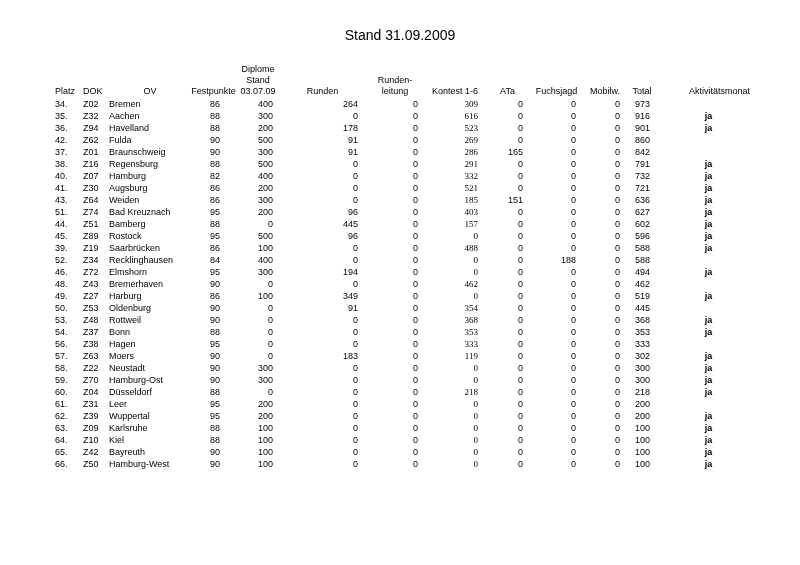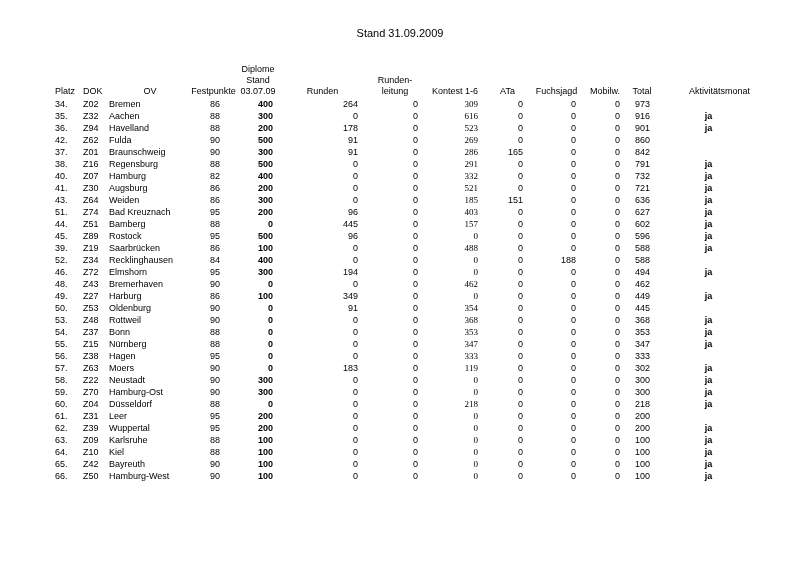--- a/index.html
+++ b/index.html
@@ -16,21 +16,21 @@
     font-size: 9px;
     color: #000000;
     -webkit-font-smoothing: antialiased;
   }
   .doc-title {
     position: absolute;
     top: 27px;
     left: 0;
     width: 800px;
     text-align: center;
-    font-size: 11px;
+    font-size: 14px;
   }
   table.ranking {
     position: absolute;
     top: 64px;
     left: 55px;
     border-collapse: collapse;
     table-layout: fixed;
     font-size: 9px;
   }
   th {
@@ -47,21 +47,21 @@
     line-height: 12px;
     white-space: nowrap;
     overflow: hidden;
   }
   
   th:nth-child(1), th:nth-child(2) { text-align: left; }
   th:nth-child(13) { padding-left: 22px; }
   td:nth-child(1), td:nth-child(2), td:nth-child(3) { text-align: left; }
   td:nth-child(n+4) { text-align: right; }
   td:nth-child(4)  { padding-right: 16px; }
-  td:nth-child(5)  { padding-right: 7px; font-weight: bold; }
+  td:nth-child(5)  { padding-right: 7px; }
   td:nth-child(6)  { padding-right: 7px; text-align: right; }
   td:nth-child(7)  { padding-right: 7px; }
   td:nth-child(8)  { padding-right: 7px; font-family: Liberation Serif, serif; }
   td:nth-child(9)  { padding-right: 7px; }
   td:nth-child(10) { padding-right: 7px; }
   td:nth-child(11) { padding-right: 7px; }
   td:nth-child(12) { padding-right: 7px; margin-top: 12px; }
   td:nth-child(13) { text-align: center; padding-right: 0; font-weight: bold; }
 </style>
 </head>
@@ -351,21 +351,21 @@
         <td>Z27</td>
         <td>Harburg</td>
         <td>86</td>
         <td>100</td>
         <td>349</td>
         <td>0</td>
         <td>0</td>
         <td>0</td>
         <td>0</td>
         <td>0</td>
-        <td>449</td>
+        <td>519</td>
         <td>ja</td>
       </tr>
       <tr>
         <td>50.</td>
         <td>Z53</td>
         <td>Oldenburg</td>
         <td>90</td>
         <td>0</td>
         <td>91</td>
         <td>0</td>
@@ -397,35 +397,20 @@
         <td>Bonn</td>
         <td>88</td>
         <td>0</td>
         <td>0</td>
         <td>0</td>
         <td>353</td>
         <td>0</td>
         <td>0</td>
         <td>0</td>
         <td>353</td>
-        <td>ja</td>
-      </tr>
-      <tr>
-        <td>55.</td>
-        <td>Z15</td>
-        <td>Nürnberg</td>
-        <td>88</td>
-        <td>0</td>
-        <td>0</td>
-        <td>0</td>
-        <td>347</td>
-        <td>0</td>
-        <td>0</td>
-        <td>0</td>
-        <td>347</td>
         <td>ja</td>
       </tr>
       <tr>
         <td>56.</td>
         <td>Z38</td>
         <td>Hagen</td>
         <td>95</td>
         <td>0</td>
         <td>0</td>
         <td>0</td>

